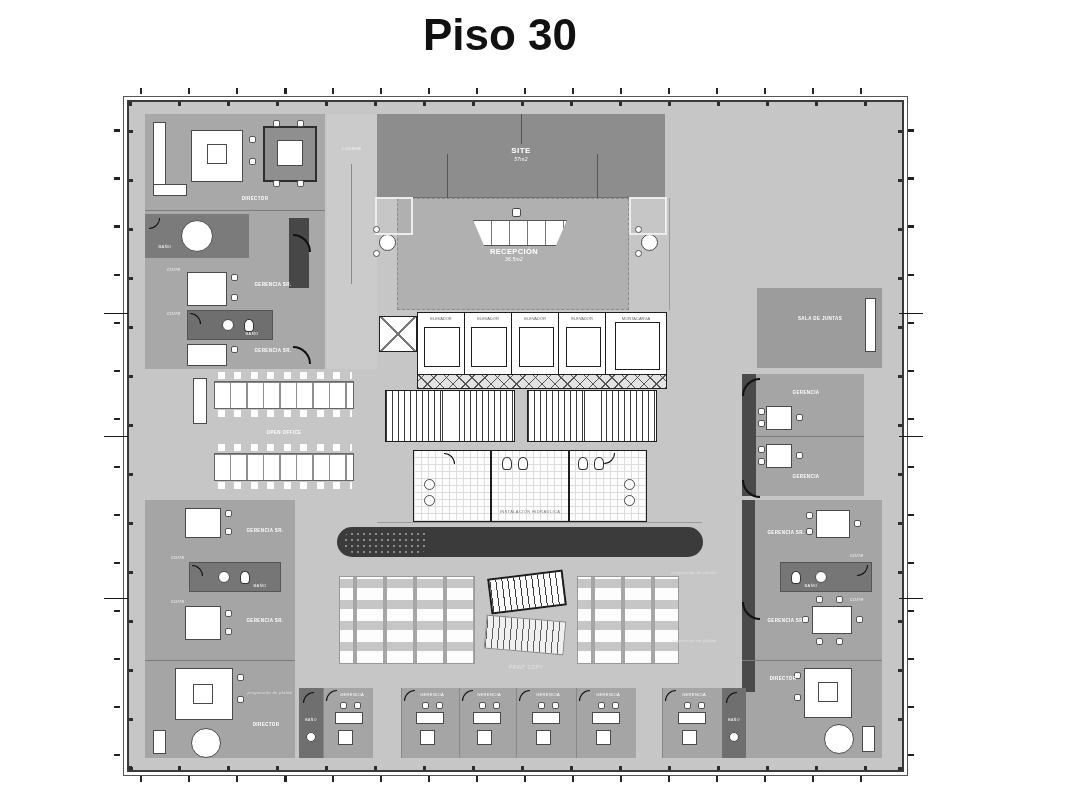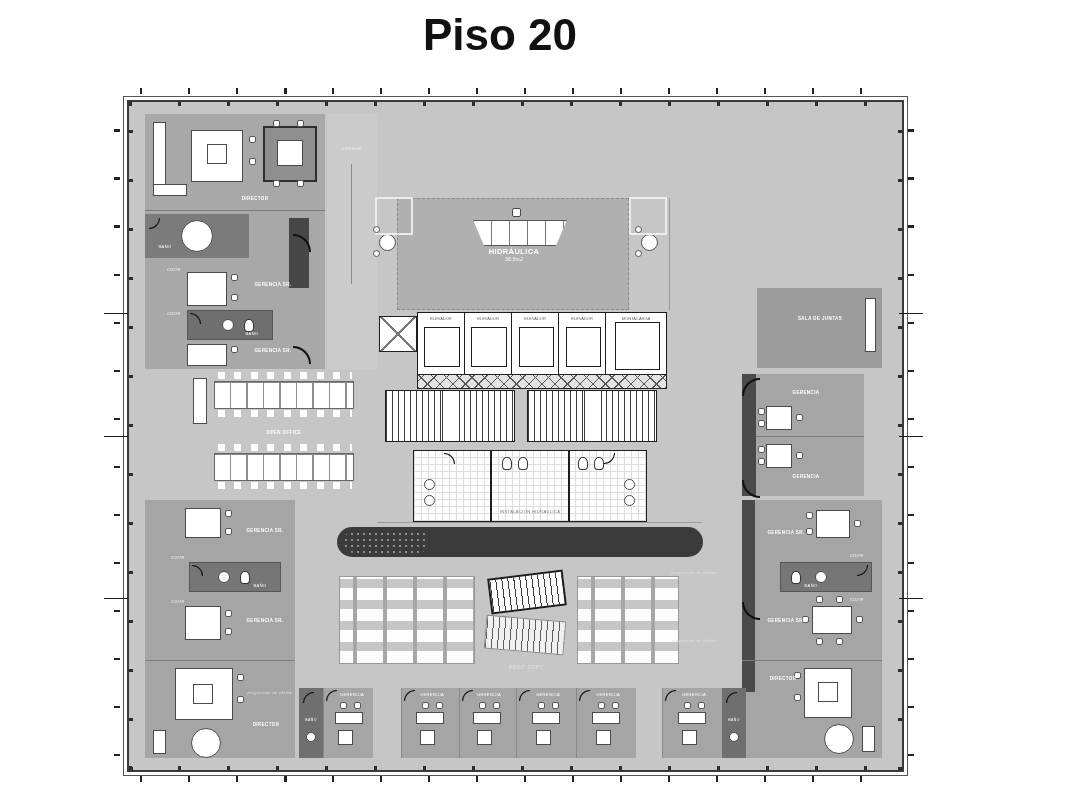--- a/index.html
+++ b/index.html
@@ -54,21 +54,21 @@
      linear-gradient(45deg,transparent 48%,#777 48%,#777 52%,transparent 52%),
      linear-gradient(-45deg,transparent 48%,#777 48%,#777 52%,transparent 52%);}
   .extline{position:absolute;height:1px;background:#1a1a1a;z-index:1;}
   .colcirc{position:absolute;border:1px solid #eee;background:#efefef;border-radius:50%;z-index:5;}
   .colsq{position:absolute;border:1px solid #e9e9e9;background:transparent;z-index:5;}
   .trapdesk{position:absolute;background:#fff;border:1px solid #555;clip-path:polygon(0 0,100% 0,88% 100%,12% 100%);background-image:repeating-linear-gradient(90deg,transparent 0 17px,#777 17px 18px);z-index:5;}
 </style>
 </head>
 <body>
 
-<div id="title">Piso 20</div>
+<div id="title">Piso 30</div>
 
 <div id="plan">
 
   <div class="mull-h" style="left:0;top:0;width:100%;"></div>
   <div class="mull-h" style="left:0;bottom:0;width:100%;"></div>
   <div class="mull-v" style="left:0;top:0;height:100%;"></div>
   <div class="mull-v" style="right:0;top:0;height:100%;"></div>
 
   <div class="z" style="left:16px;top:12px;width:180px;height:255px;background:#a8a8a8;">
     <div class="furn" style="left:8px;top:8px;width:13px;height:72px;"></div>
@@ -113,24 +113,33 @@
     <div class="z" style="left:144px;top:104px;width:20px;height:70px;background:#474747;"></div>
   </div>
   <div class="arc" style="left:164px;top:132px;transform:rotate(90deg);"></div>
   <div class="arc" style="left:164px;top:244px;transform:rotate(90deg);"></div>
 
   <div class="z" style="left:198px;top:12px;width:50px;height:255px;background:#cbcbcb;">
     <div class="lbl lbl-xs" style="left:8px;top:32px;width:34px;color:#f5f5f5;">LOUNGE</div>
     <div class="line" style="left:24px;top:50px;width:1px;height:120px;background:#8a8a8a;"></div>
   </div>
 
+  <div class="z" style="left:248px;top:12px;width:288px;height:84px;background:#8d8d8d;border-bottom:1px solid #6f6f6f;">
+    <div class="lbl" style="left:114px;top:32px;width:60px;font-size:8px;">
+      <span>SITE</span>
+      <span class="sub">57m2</span>
+    </div>
+    <div class="line" style="left:144px;top:0;width:1px;height:30px;background:#555;"></div>
+    <div class="line" style="left:220px;top:40px;width:1px;height:44px;background:#555;"></div>
+    <div class="line" style="left:70px;top:40px;width:1px;height:44px;background:#555;"></div>
+  </div>
 
   <div class="z" style="left:268px;top:96px;width:232px;height:112px;background:#b0b0b0;border:1px dashed #8a8a8a;">
     <div class="lbl" style="left:66px;top:48px;width:100px;font-size:7.5px;">
-      <span>HIDRÁULICA</span>
+      <span>RECEPCIÓN</span>
       <span class="sub">36.5m2</span>
     </div>
   </div>
   <div class="trapdesk" style="left:344px;top:118px;width:92px;height:24px;"></div>
   <div class="furn" style="left:383px;top:106px;width:9px;height:9px;border-radius:2px;"></div>
 
   <div class="colsq" style="left:246px;top:95px;width:34px;height:34px;border:2px solid #ececec;"></div>
   <div class="colsq" style="left:500px;top:95px;width:34px;height:34px;border:2px solid #ececec;"></div>
   <div class="furn circ" style="left:250px;top:132px;width:17px;height:17px;"></div>
   <div class="chair circ" style="left:244px;top:124px;"></div>

